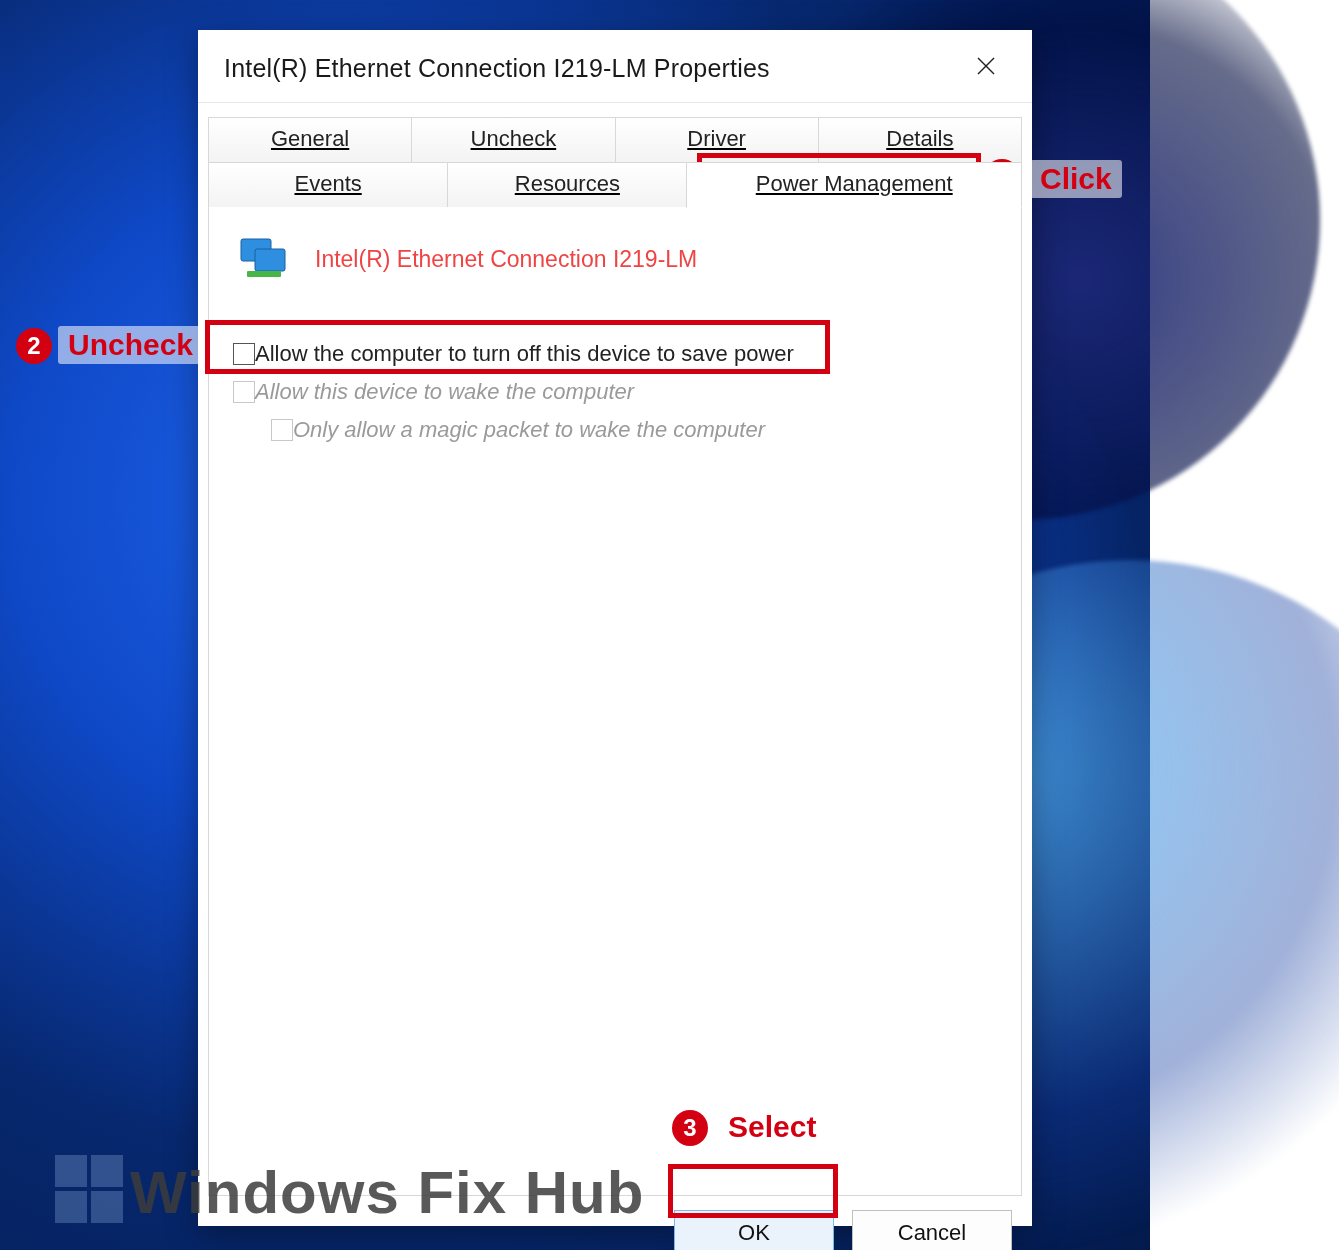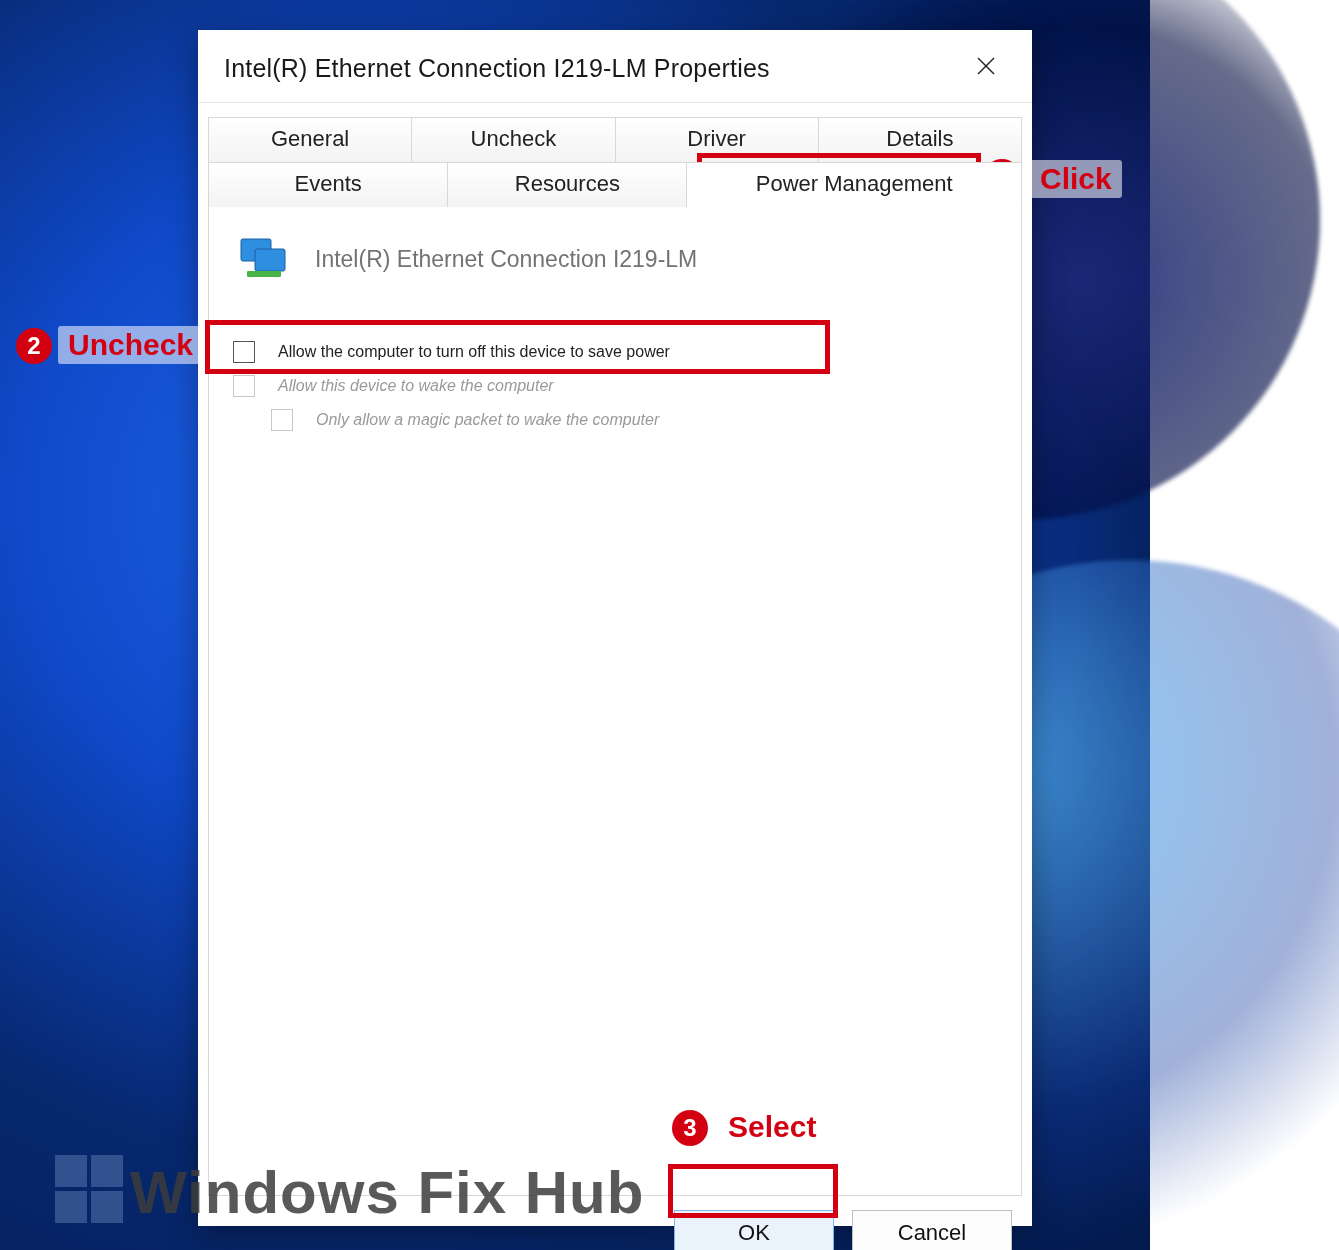--- a/index.html
+++ b/index.html
@@ -59,20 +59,21 @@
     cursor: pointer;
   }
   .close-btn svg { width: 20px; height: 20px; }
   .close-btn svg line { stroke: #222; stroke-width: 1.4; }
 
   .tabstrip {
     padding: 14px 10px 0 10px;
   }
   .tab-row {
     display: flex;
+    text-decoration: underline;
   }
   .tab {
     flex: 1;
     text-align: center;
     font-size: 22px;
     color: #222;
     padding: 8px 0 10px 0;
     background: linear-gradient(#ffffff, #f3f3f3);
     border: 1px solid #d8d8d8;
     border-bottom: none;
@@ -98,31 +99,31 @@
 
   .device-row {
     display: flex;
     align-items: center;
     gap: 22px;
     padding: 26px 28px 10px 28px;
   }
   .netcards-icon svg { width: 56px; height: 48px; }
   .device-name {
     font-size: 23px;
-    color: #737373;
+    color: #ef4444;
   }
 
   .checks {
     padding: 40px 24px 0 24px;
   }
   .chk {
     display: flex;
     align-items: center;
-    gap: 23px;
-    font-size: 16px;
+    gap: 0;
+    font-size: 22px;
     color: #222;
     padding: 6px 0;
   }
   .chk.disabled { color: #9a9a9a; font-style: italic; }
   .chk.indent { margin-left: 38px; }
   .chk .box {
     width: 20px;
     height: 20px;
     border: 1.5px solid #555;
     background: #fff;

